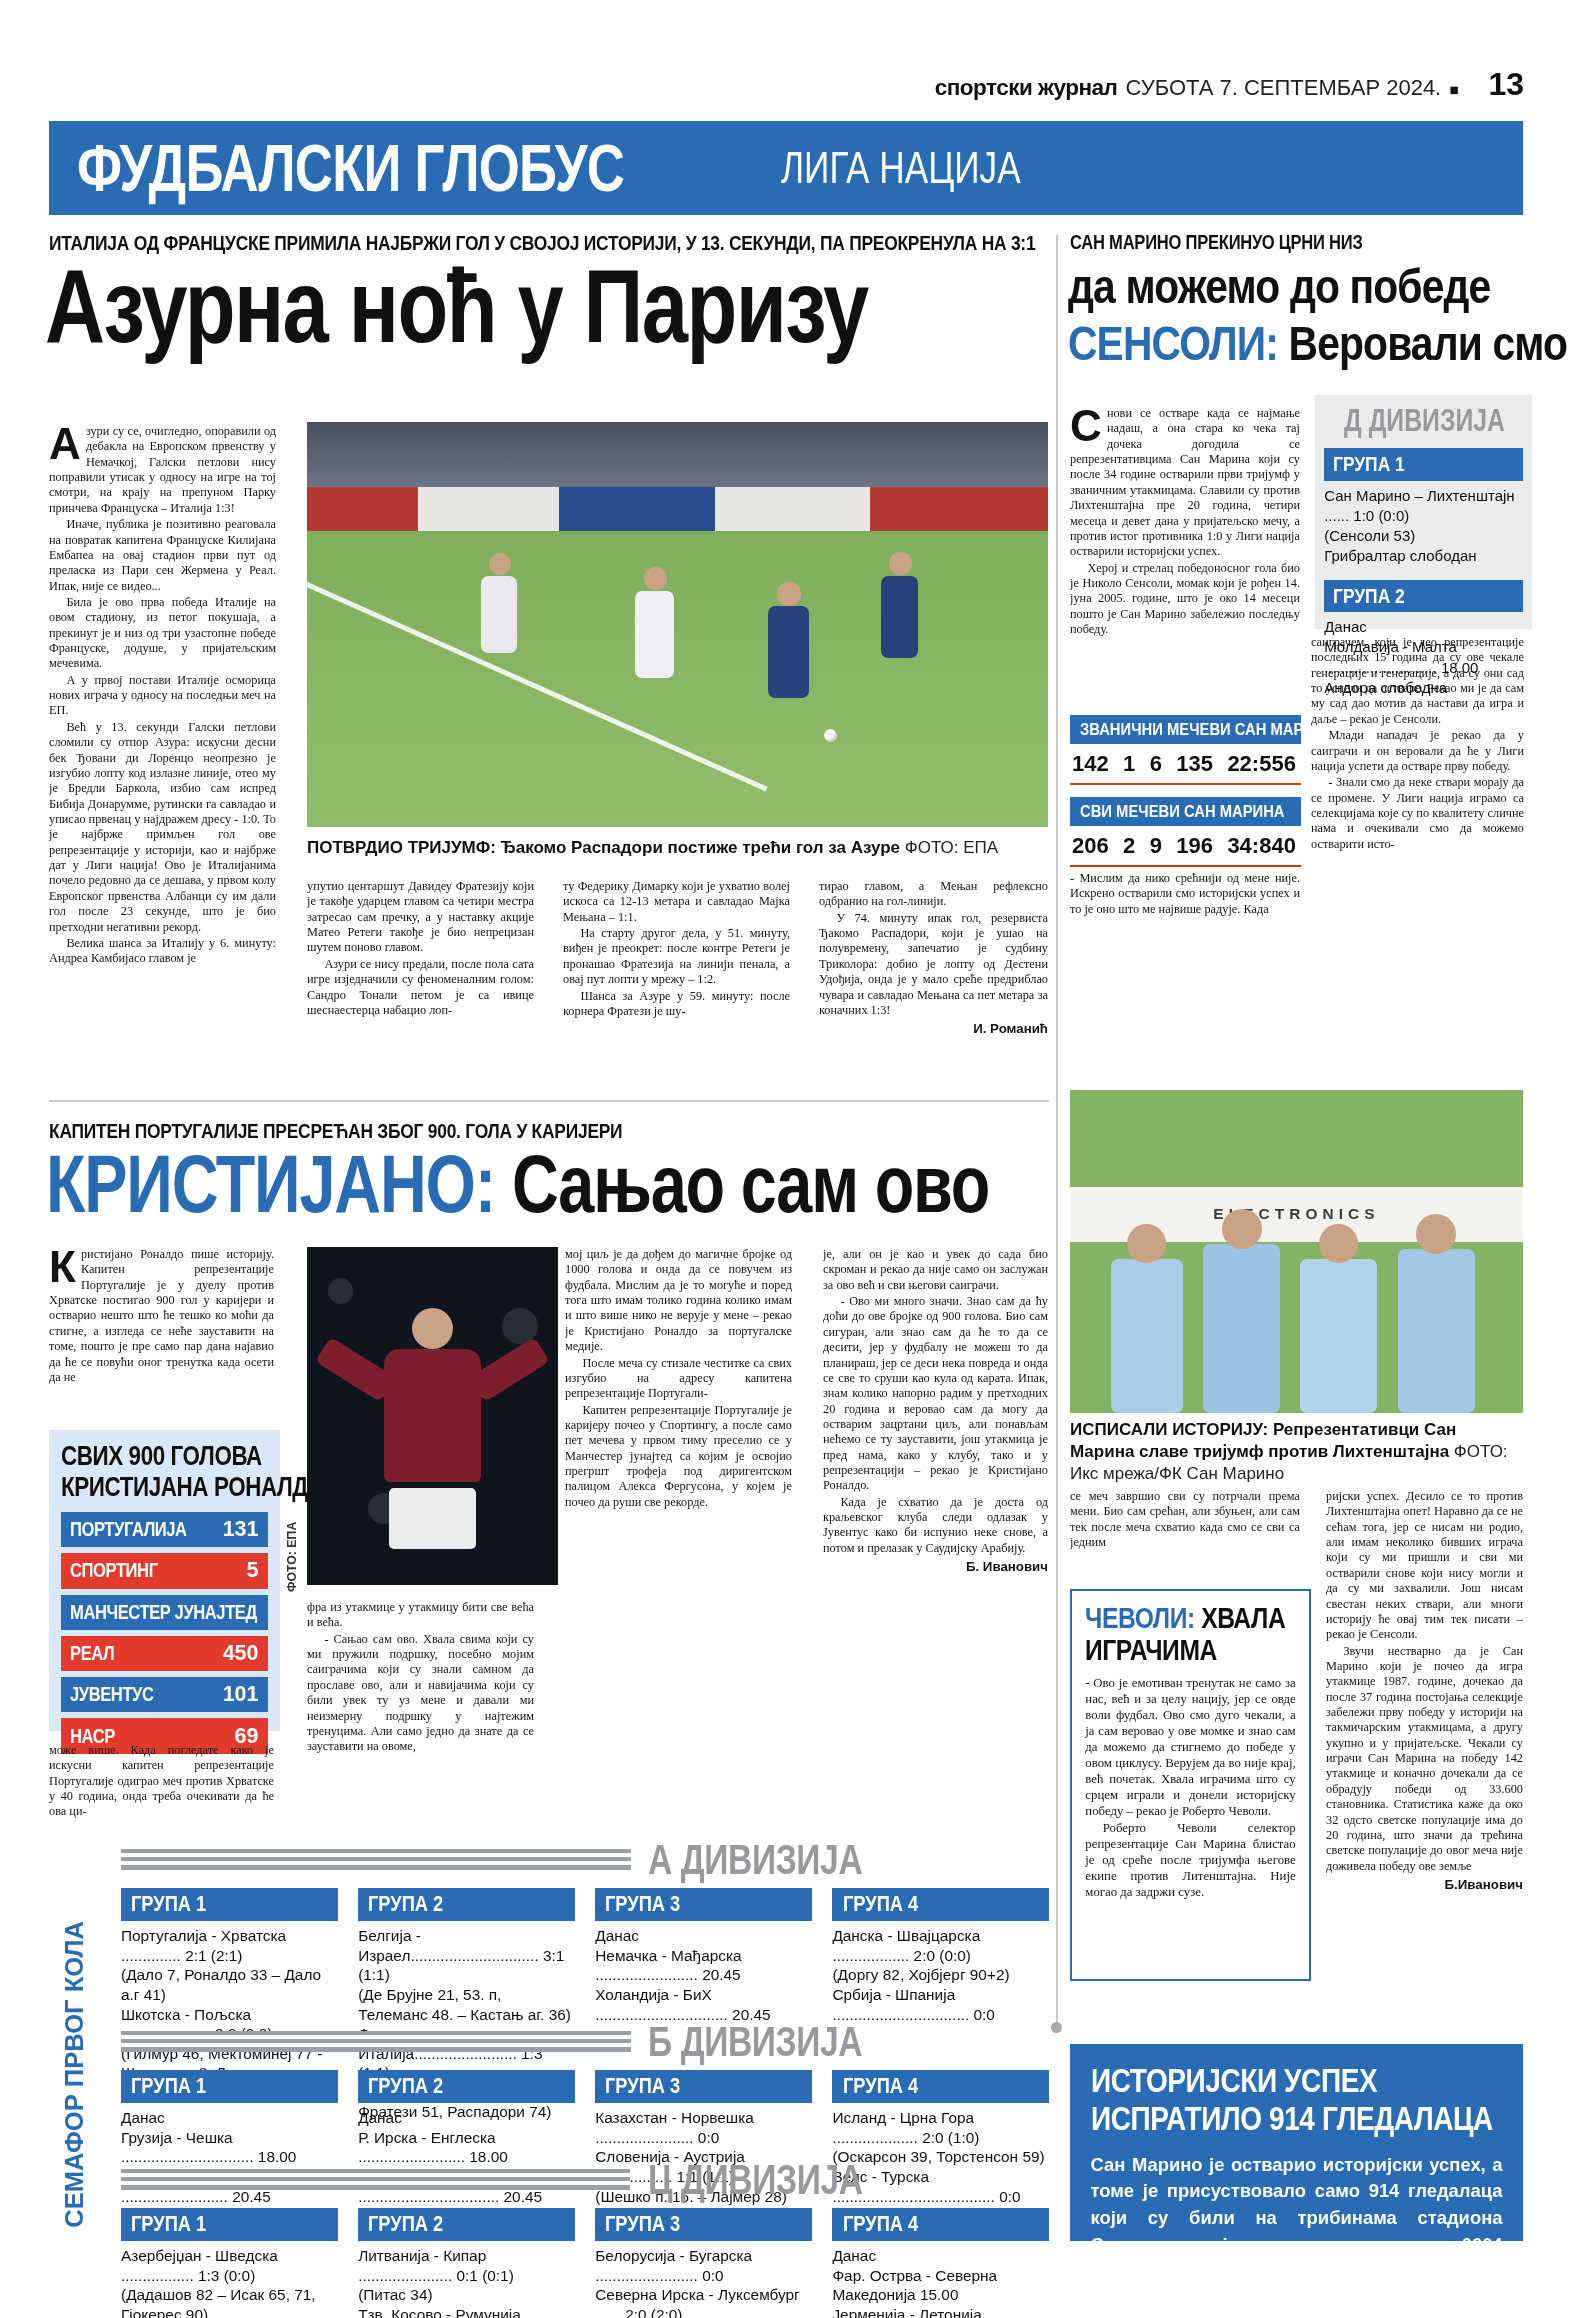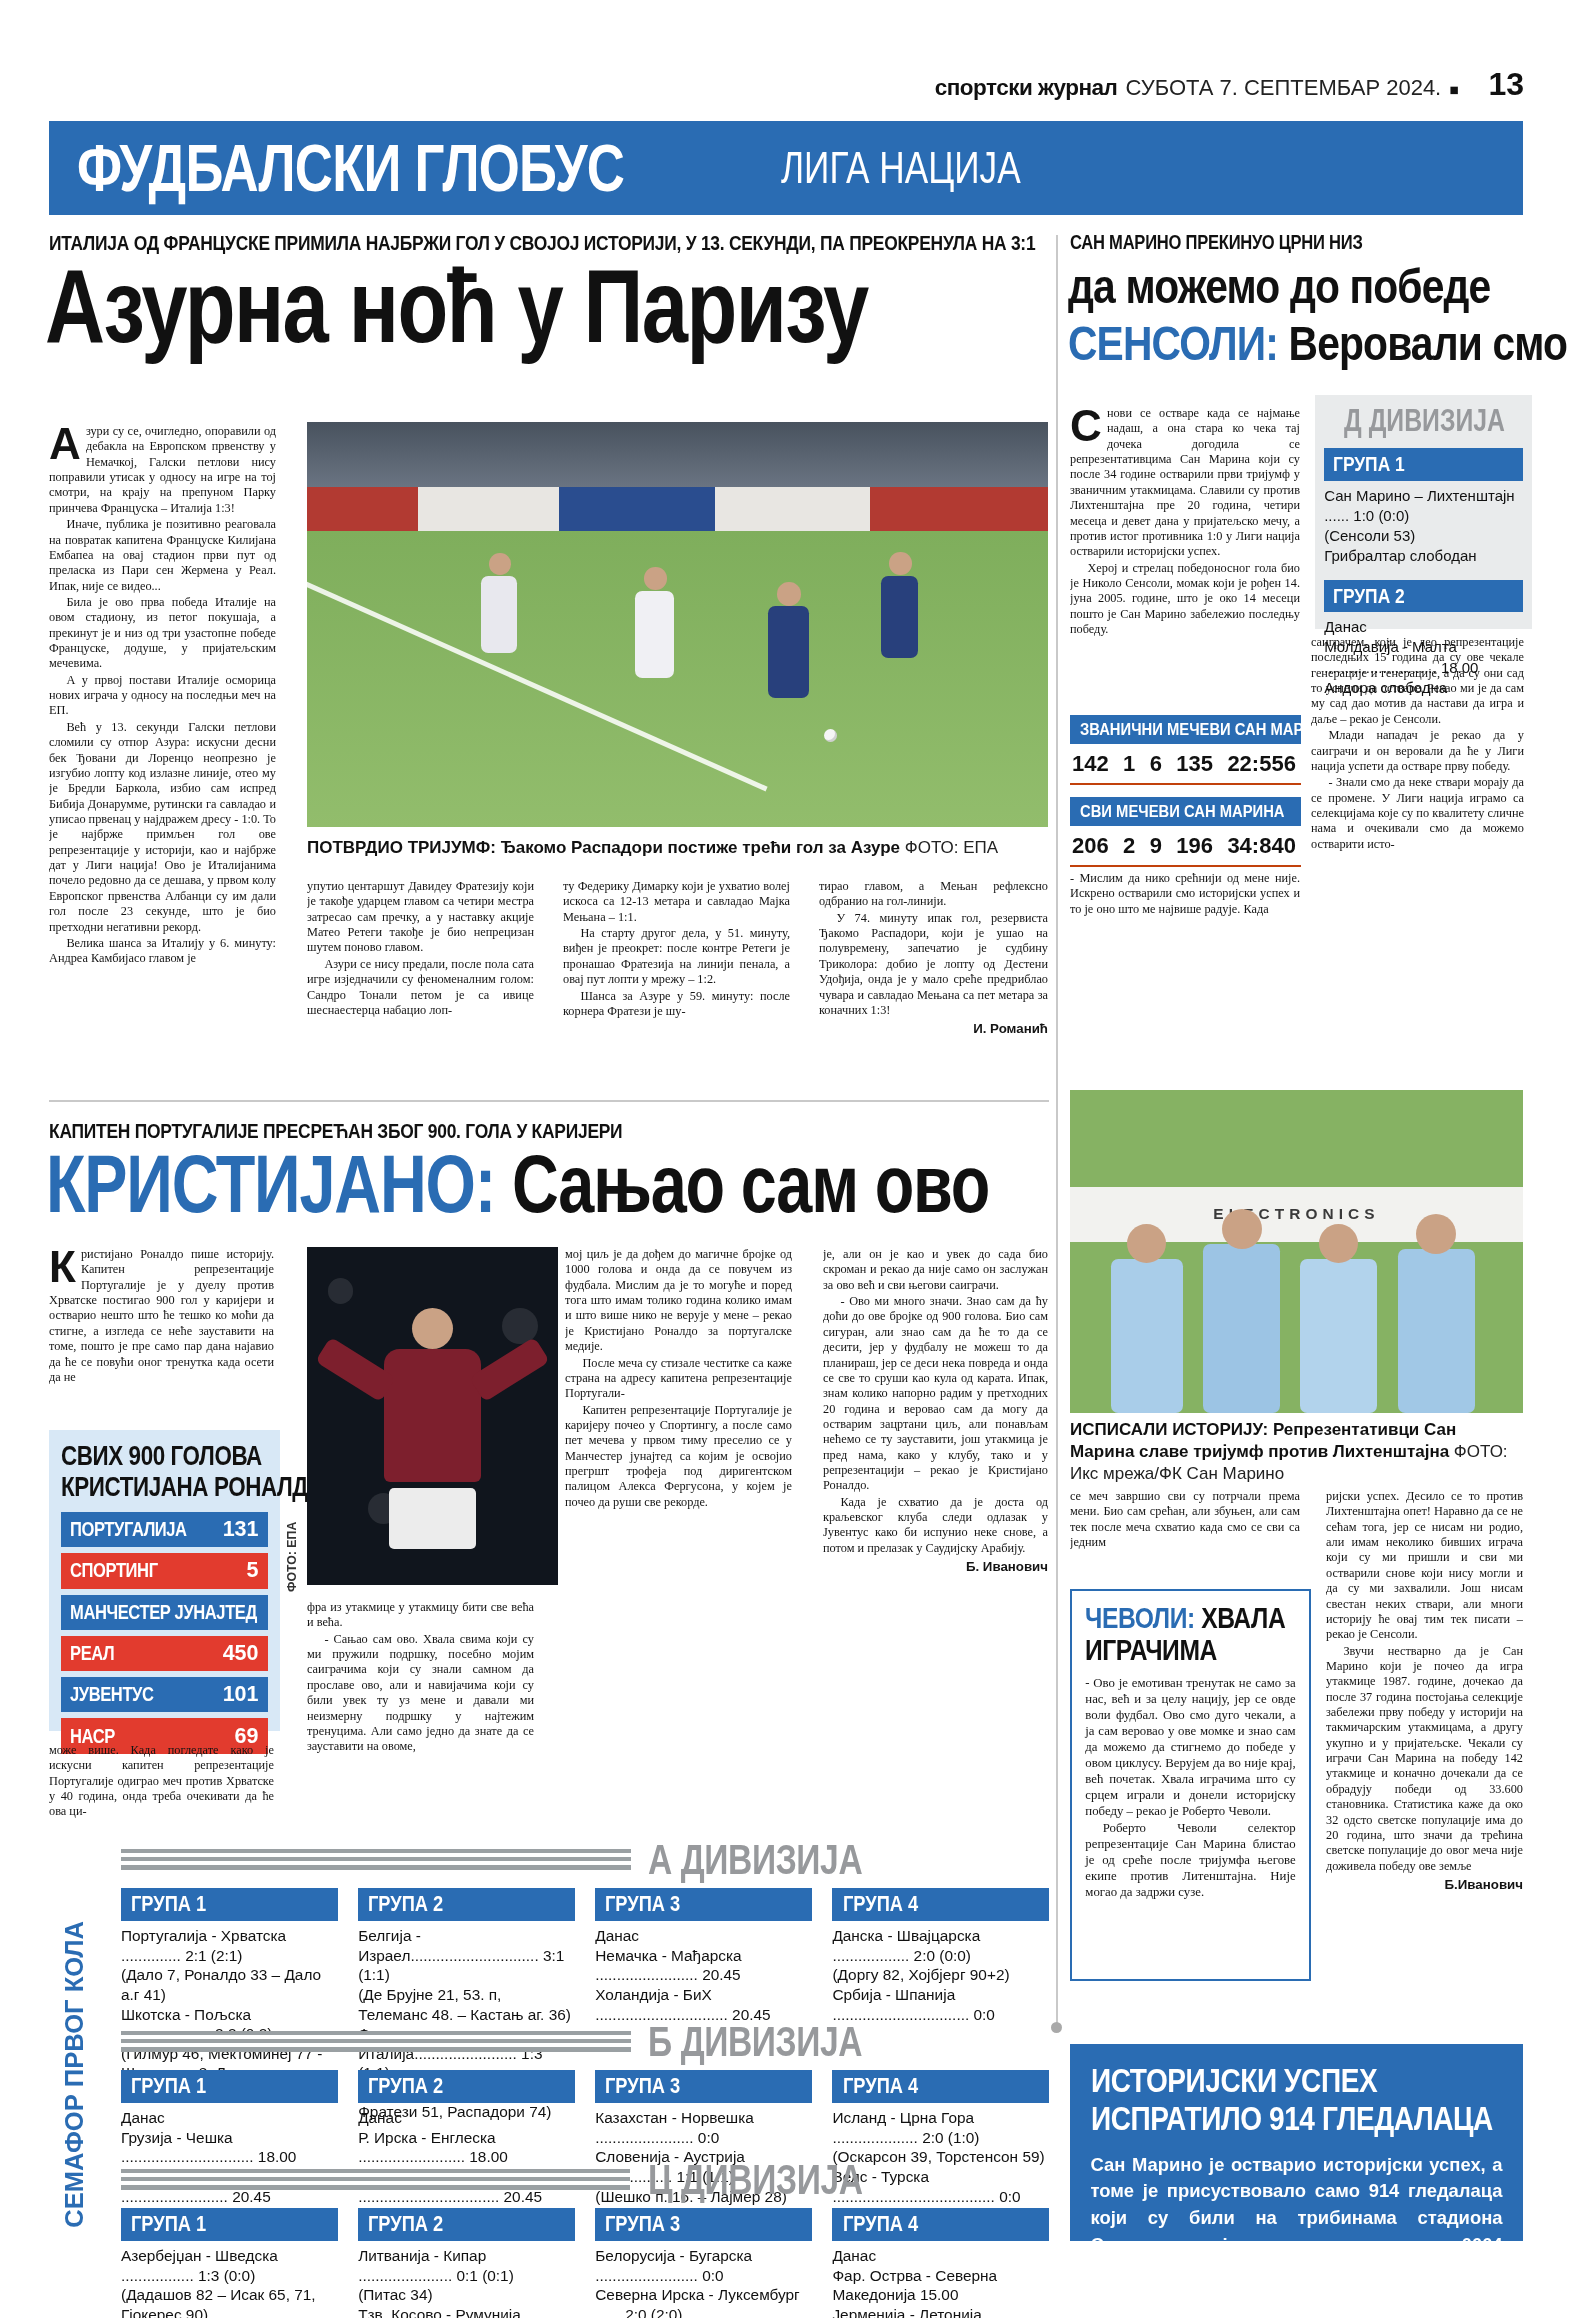--- a/index.html
+++ b/index.html
@@ -341,21 +341,21 @@
     <div class="player" style="left:82px;top:241px;width:87px;height:61px;background:#ececec;border-radius:5.1px;"></div>
   </div>
   <div id="ro-credit">ФОТО: ЕПА</div>
 
   <div id="ro-col2" class="serif">
       <div class="para">фра из утакмице у утакмицу бити све већа и већа.</div>
       <div class="para">- Сањао сам ово. Хвала свима који су ми пружили подршку, посебно мојим саиграчима који су знали самном да прославе ово, али и навијачима који су били увек ту уз мене и давали ми неизмерну подршку у најтежим тренуцима. Али само једно да знате да се зауставити на овоме,</div>
     </div>
   <div id="ro-col3" class="serif">
       <div class="para">мој циљ је да дођем до магичне бројке од 1000 голова и онда да се повучем из фудбала. Мислим да је то могуће и поред тога што имам толико година колико имам и што више нико не верује у мене – рекао је Кристијано Роналдо за португалске медије.</div>
-      <div class="para">После меча су стизале честитке са каже страна на адресу капитена репрезентације Португали-</div>
+      <div class="para">После меча су стизале честитке са свих изгубио на адресу капитена репрезентације Португали-</div>
       <div class="para">Капитен репрезентације Португалије је каријеру почео у Спортингу, а после само пет мечева у првом тиму преселио се у Манчестер јунајтед са којим је освојио прегршт трофеја под диригентском палицом Алекса Фергусона, у којем је почео да руши све рекорде.</div>
     </div>
   <div id="ro-col4" class="serif">
     <div>
         <div class="para">је, али он је као и увек до сада био скроман и рекао да није само он заслужан за ово већ и сви његови саиграчи.</div>
         <div class="para">- Ово ми много значи. Знао сам да ћу доћи до ове бројке од 900 голова. Био сам сигуран, али знао сам да ће то да се десити, јер у фудбалу не можеш то да планираш, јер се деси нека повреда и онда се све то сруши као кула од карата. Ипак, знам колико напорно радим у претходних 20 година и веровао сам да могу да остварим зацртани циљ, али понављам нећемо се ту зауставити, још утакмица је пред нама, како у клубу, тако и у репрезентацији – рекао је Кристијано Роналдо.</div>
         <div class="para">Када је схватио да је доста од краљевског клуба следи одлазак у Јувентус како би испунио неке снове, а потом и прелазак у Саудијску Арабију.</div>
       </div>
     <div class="byline">Б. Иванович</div>
   </div>

